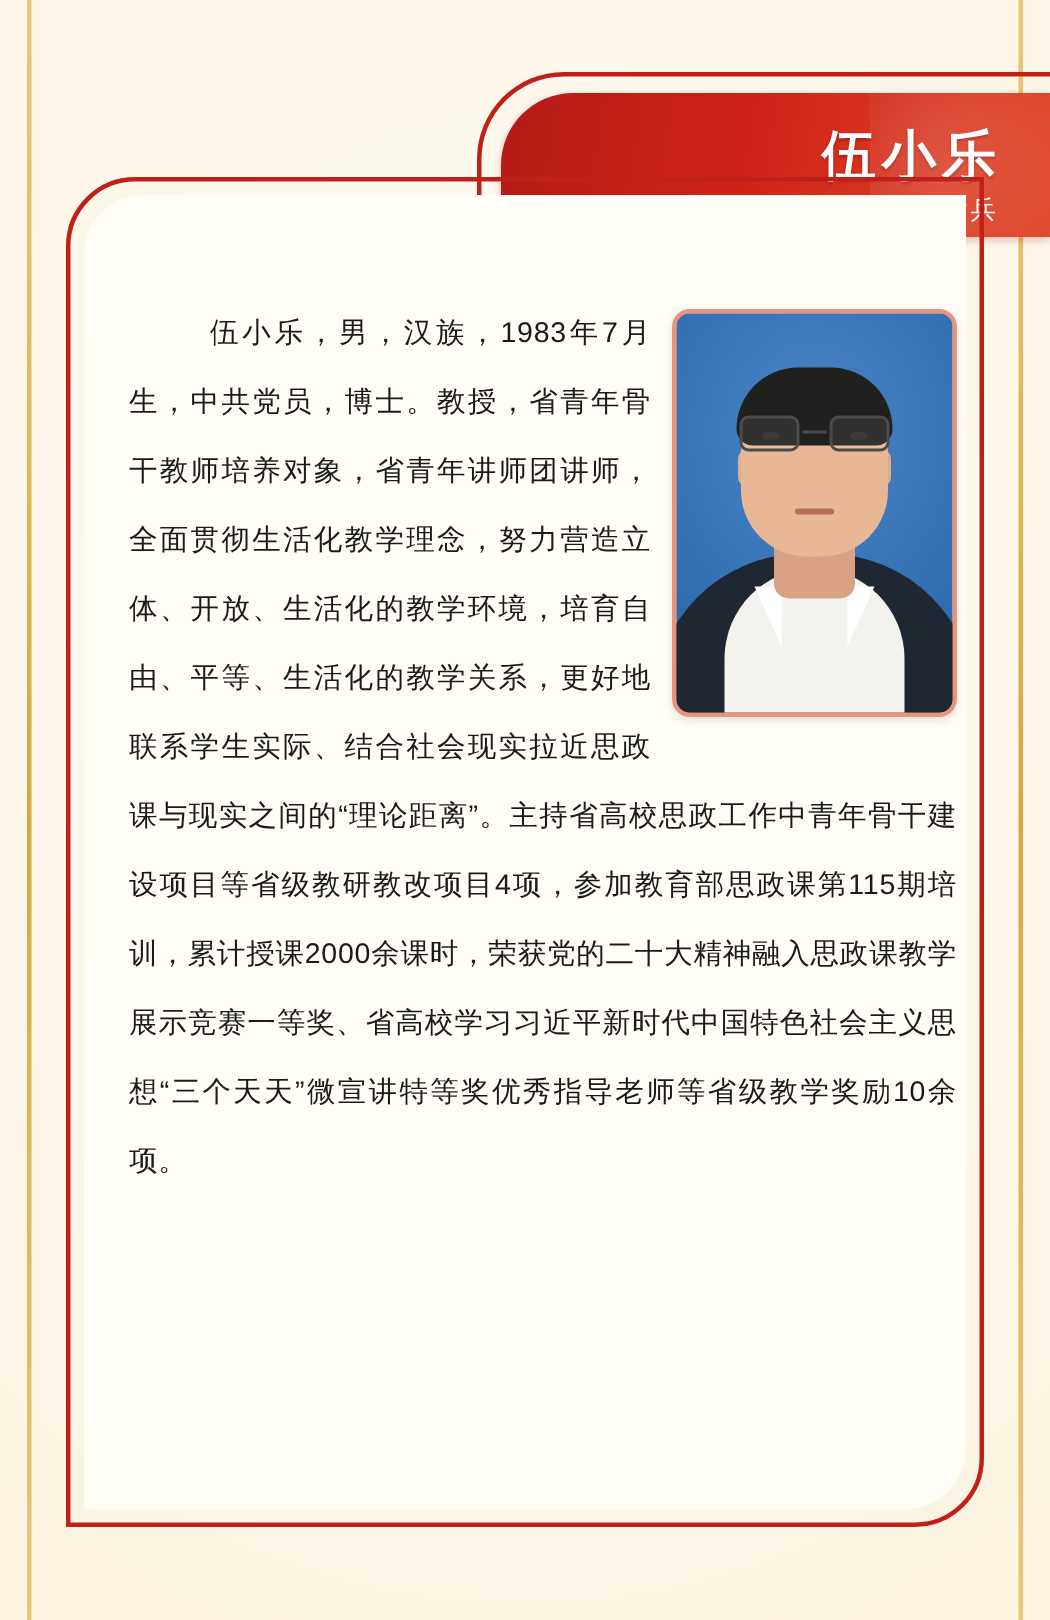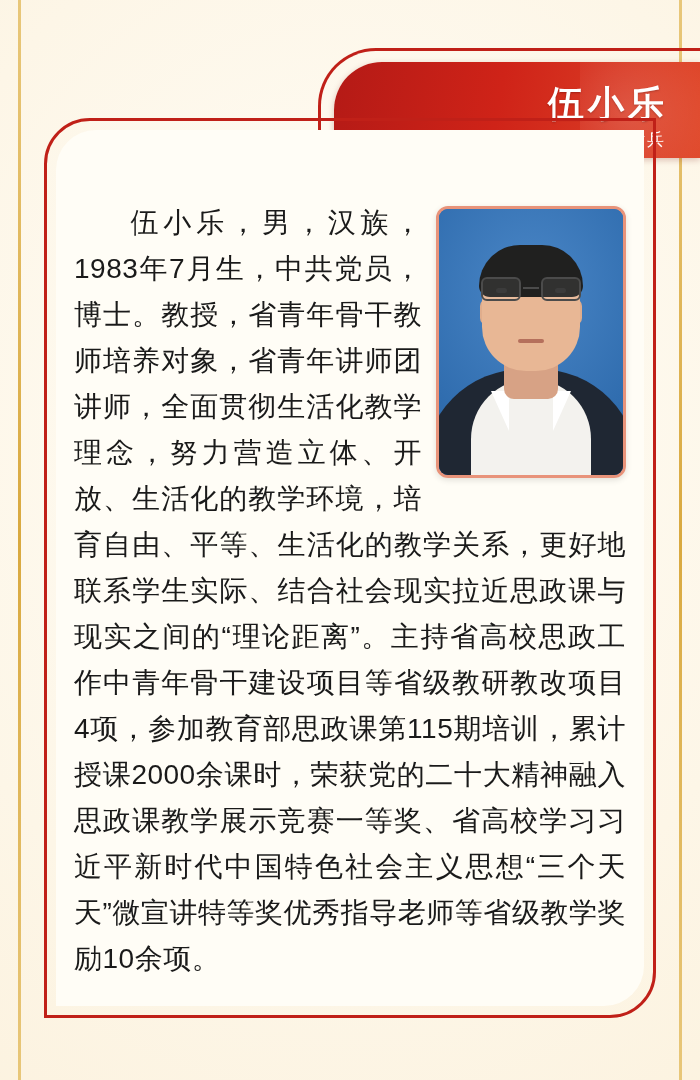--- a/index.html
+++ b/index.html
@@ -120,24 +120,24 @@
     height: 876px;
     background: #fffdf6;
     border-top-left-radius: 40px;
     border-bottom-right-radius: 40px;
     box-sizing: border-box;
   }
 
   
   .body-text {
     position: absolute;
-    left: 74px;
+    left: 86px;
     top: 200px;
     width: 552px;
-    font-size: 28px;
+    font-size: 19px;
     line-height: 46px;
     color: #1a1a1a;
     text-align: justify;
     text-justify: inter-ideograph;
     letter-spacing: 0.5px;
   }
   .body-text .indent {
     display: inline-block;
     width: 52px;
   }

